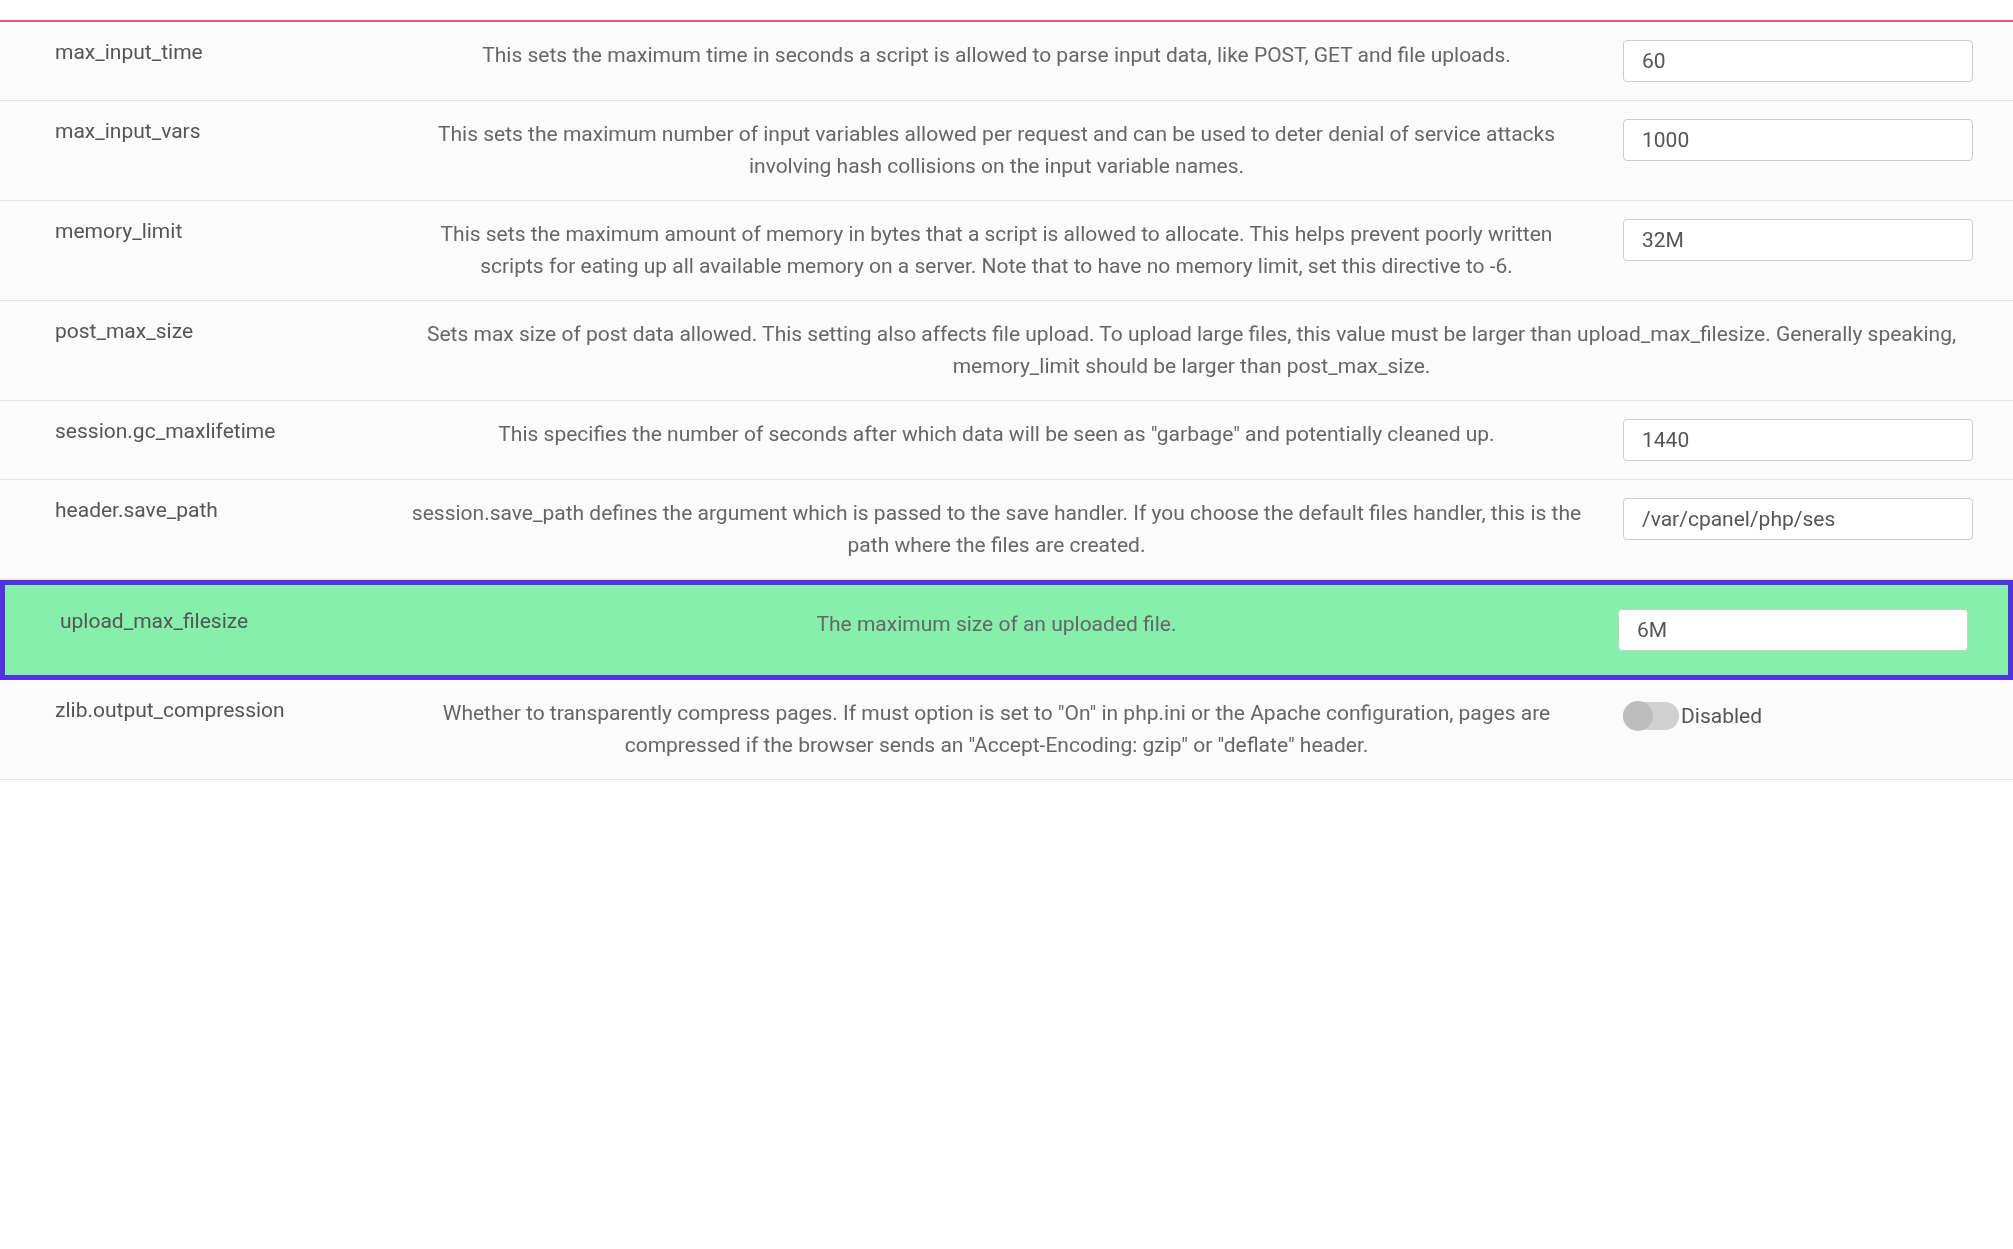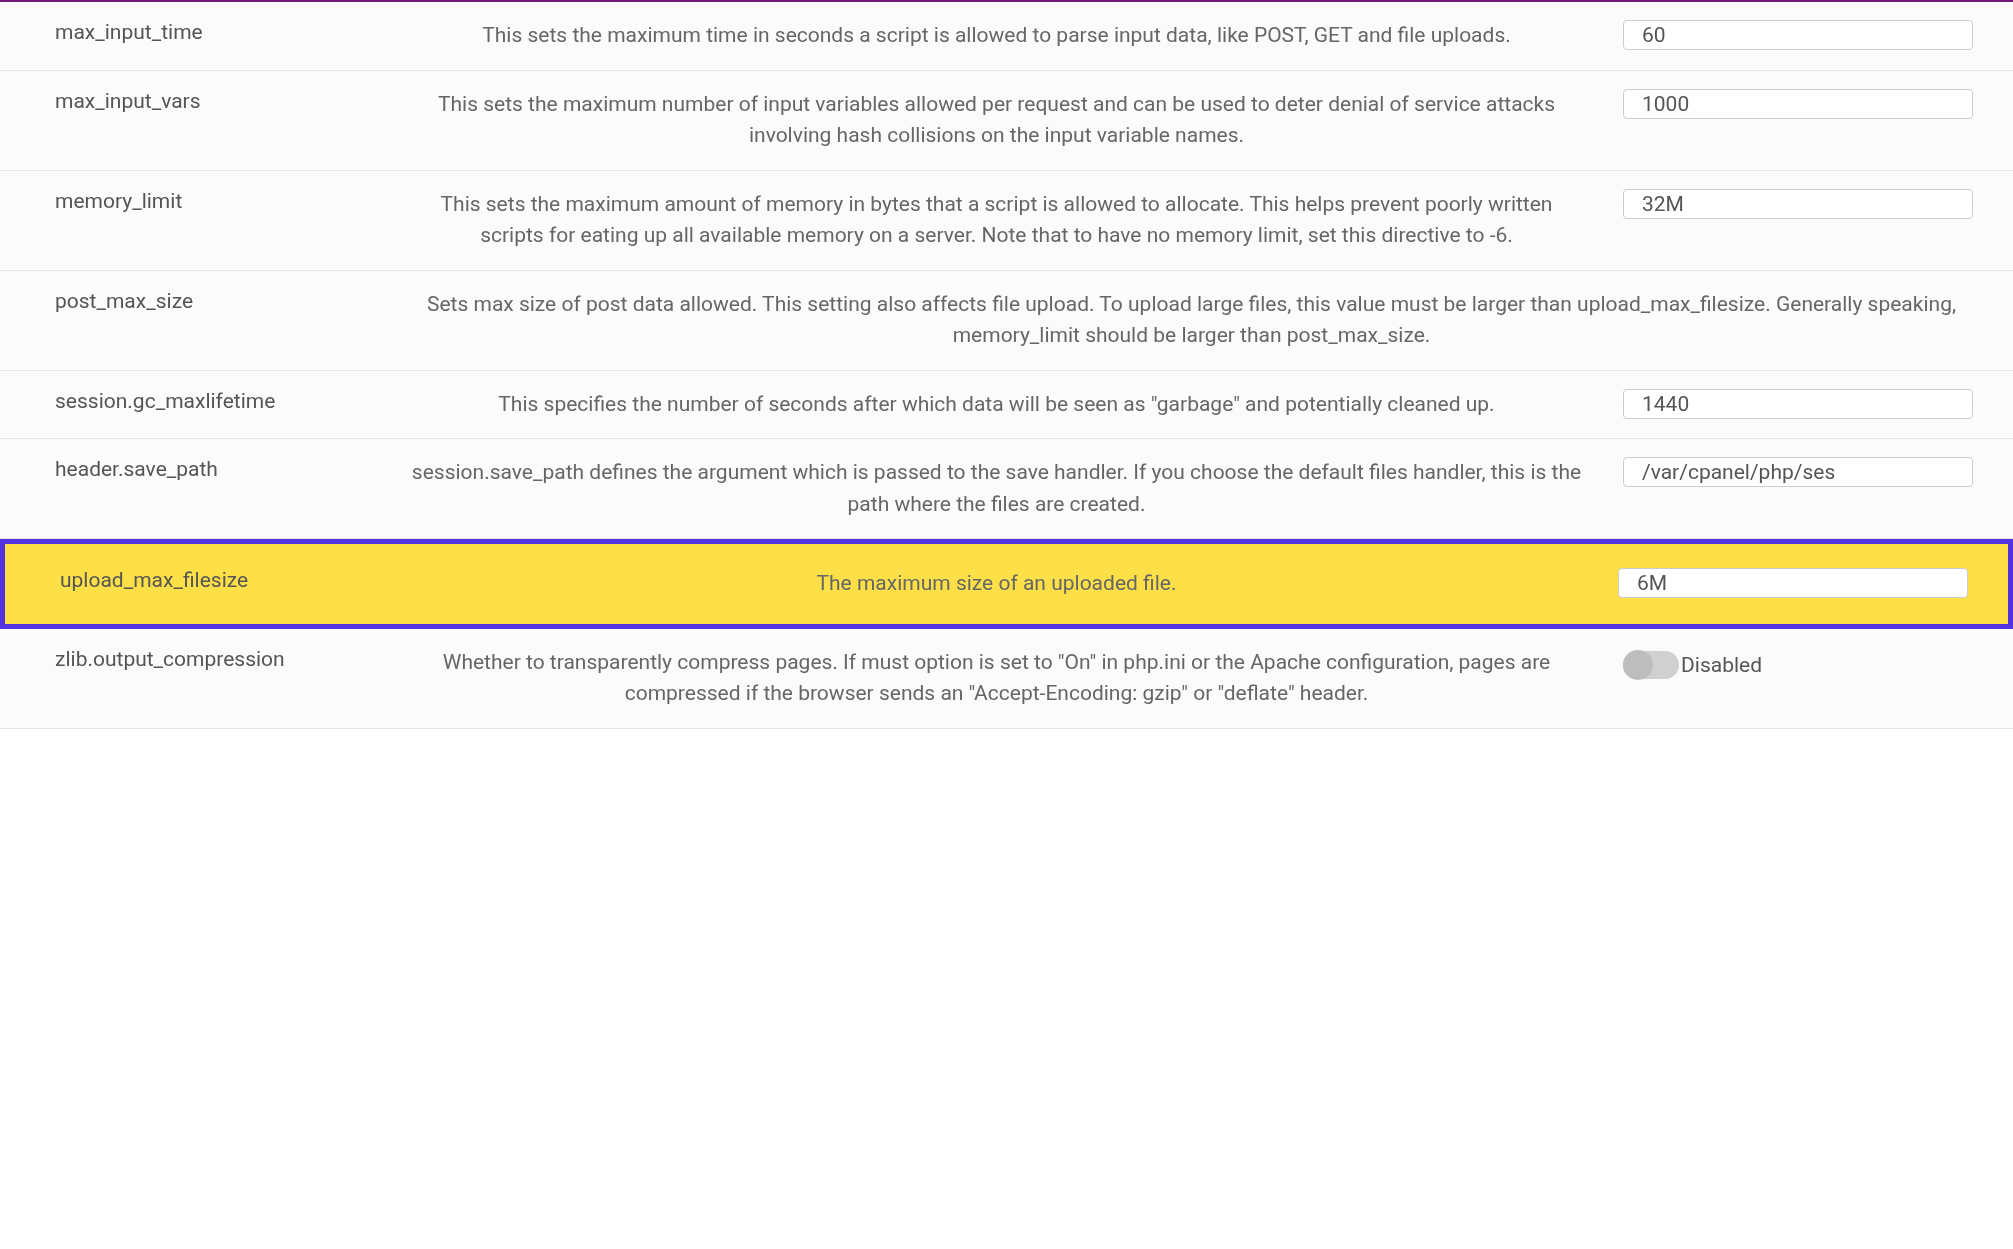--- a/index.html
+++ b/index.html
@@ -6,32 +6,33 @@
   body {
     font-family: -apple-system, BlinkMacSystemFont, "Segoe UI", Roboto, "Helvetica Neue", Arial, sans-serif;
     font-size: 21px;
     color: #555;
     background: #fff;
     width: 2013px;
   }
   .table {
     width: 100%;
     border-collapse: collapse;
-    border-top: 2px solid #701a75;
+    border-top: 2px solid #ec4899;
+    margin-top: 20px;
   }
   .row {
     display: flex;
     border-bottom: 1px solid #e5e5e5;
     padding: 18px 0 18px 0;
     align-items: flex-start;
     background: #fbfbfb;
   }
   .row.highlighted {
     border: 5px solid #5333e0;
-    background: #fde047;
+    background: #86efac;
     padding: 24px 0;
   }
   .col-name {
     flex: 0 0 410px;
     padding-left: 55px;
     padding-right: 20px;
     color: #555;
     font-weight: 400;
   }
   .col-desc {
@@ -40,21 +41,21 @@
     color: #666;
     line-height: 1.5;
     text-align: center;
   }
   .col-value {
     flex: 0 0 390px;
     padding-right: 30px;
   }
   .text-input {
     width: 350px;
-    height: 30px;
+    height: 42px;
     padding: 8px 18px;
     font-size: 21px;
     color: #555;
     border: 1px solid #ccc;
     border-radius: 4px;
     background: #fff;
     font-family: inherit;
   }
   .toggle-wrap {
     display: flex;

